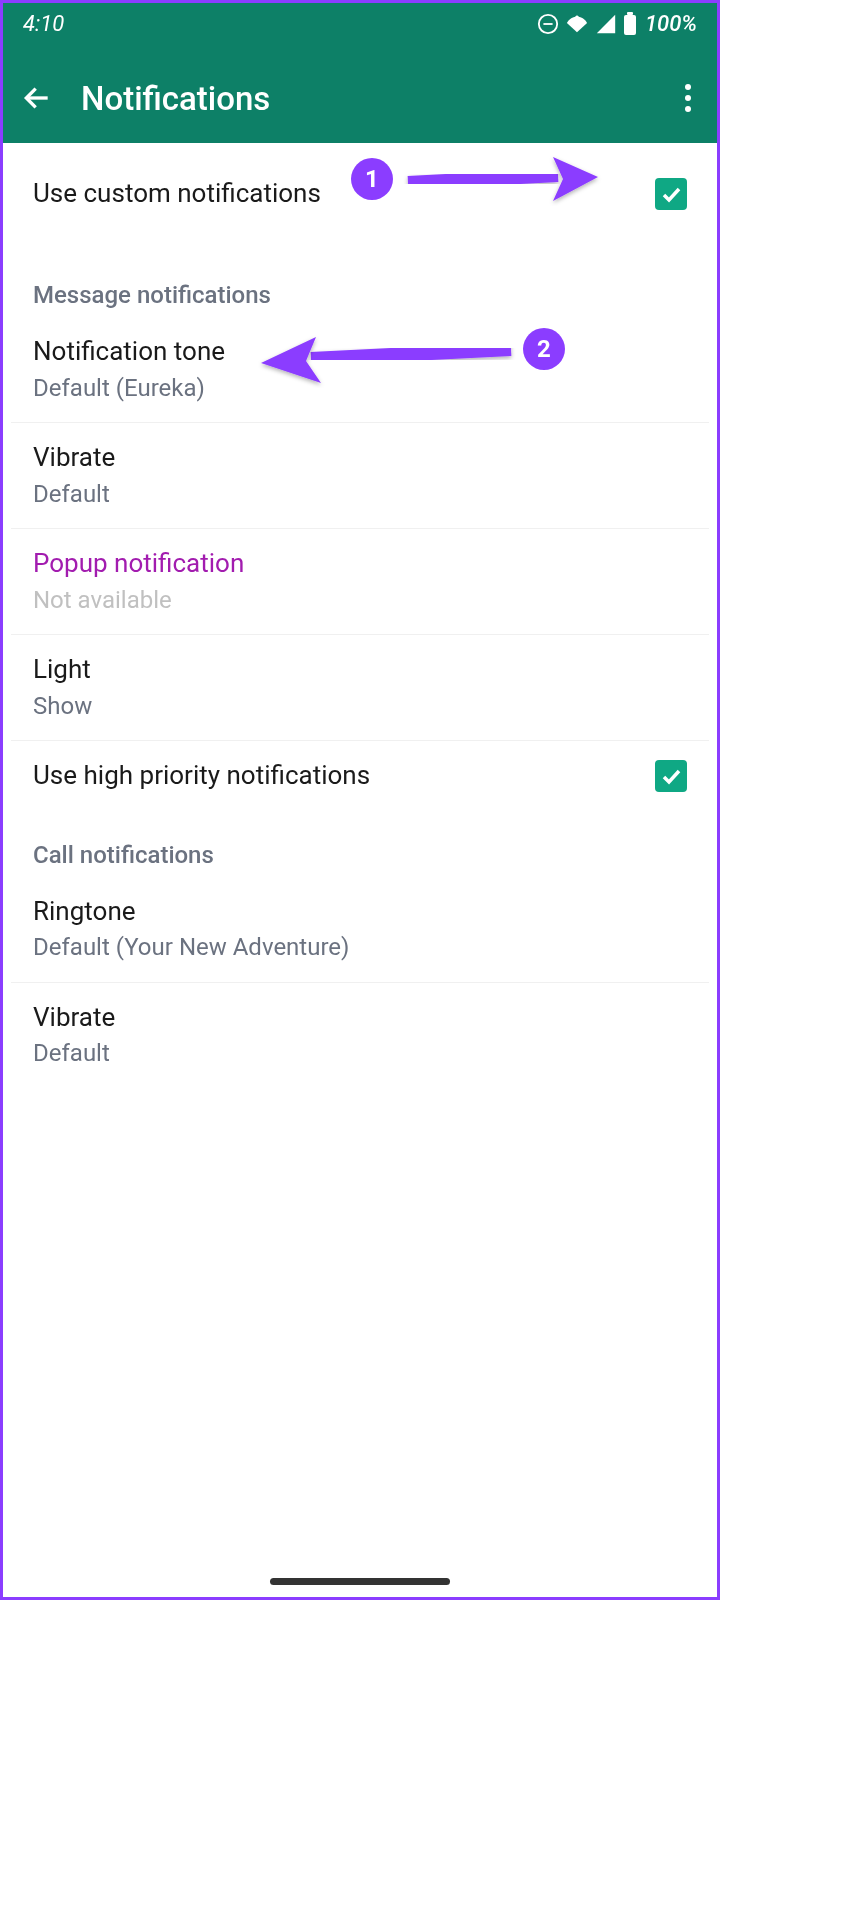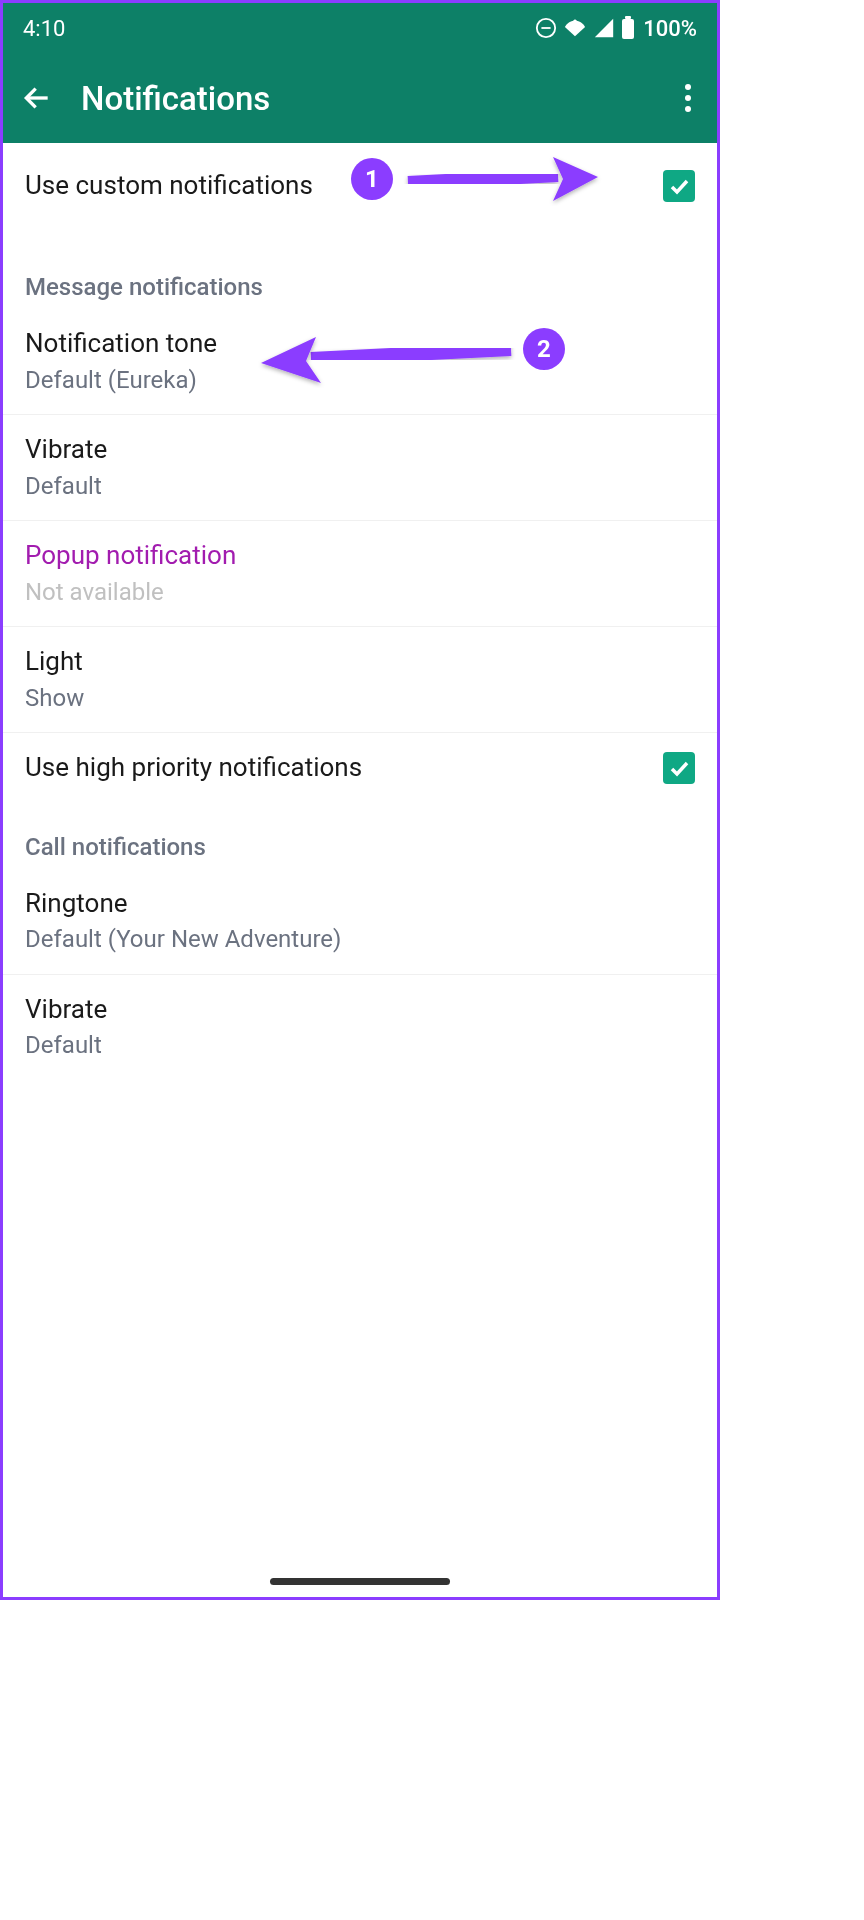--- a/index.html
+++ b/index.html
@@ -13,24 +13,25 @@
       height: 1600px;
       background: #fff;
       border: 3px solid #8b3dff;
       position: relative;
       overflow: hidden;
     }
     .status-bar {
       background: #0d8067;
       height: 50px;
       display: flex;
-      align-items: center;
+      align-items: flex-start;
       justify-content: space-between;
       padding: 8px 20px;
       color: white;
+      font-style: italic;
     }
     .status-time {
       font-size: 22px;
       font-weight: 400;
     }
     .status-right {
       display: flex;
       align-items: center;
       gap: 6px;
     }
@@ -76,21 +77,21 @@
       flex-direction: column;
       gap: 5px;
     }
     .dot {
       width: 6px;
       height: 6px;
       background: white;
       border-radius: 50%;
     }
     .content {
-      padding: 0;
+      padding: 8px;
     }
     .setting-row {
       padding: 18px 22px;
       display: flex;
       align-items: center;
       border-bottom: 1px solid #f0f0f0;
     }
     .setting-row.no-border {
       border-bottom: none;
     }

